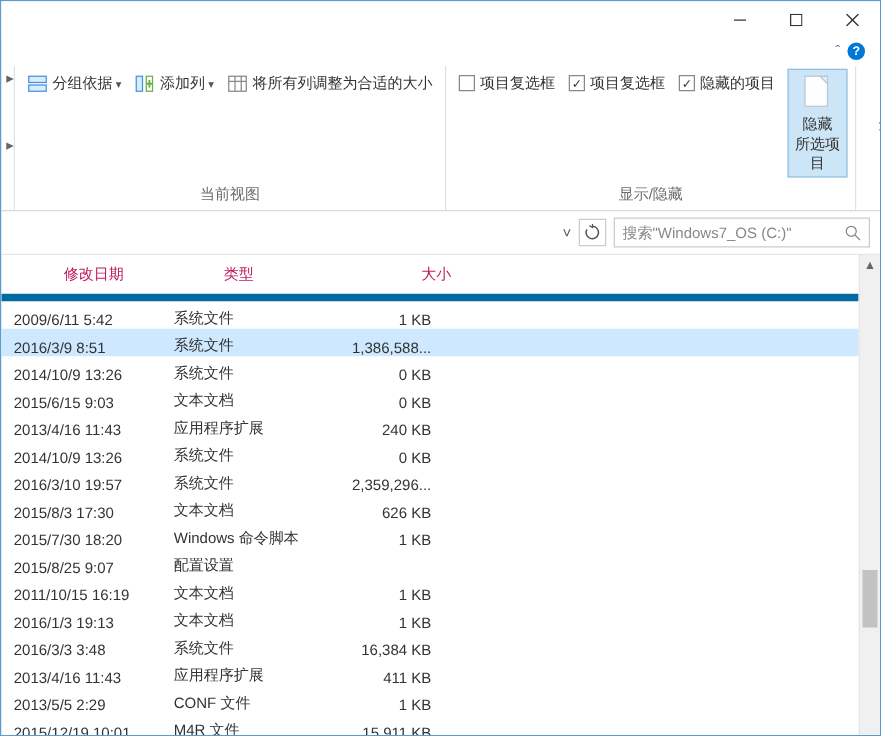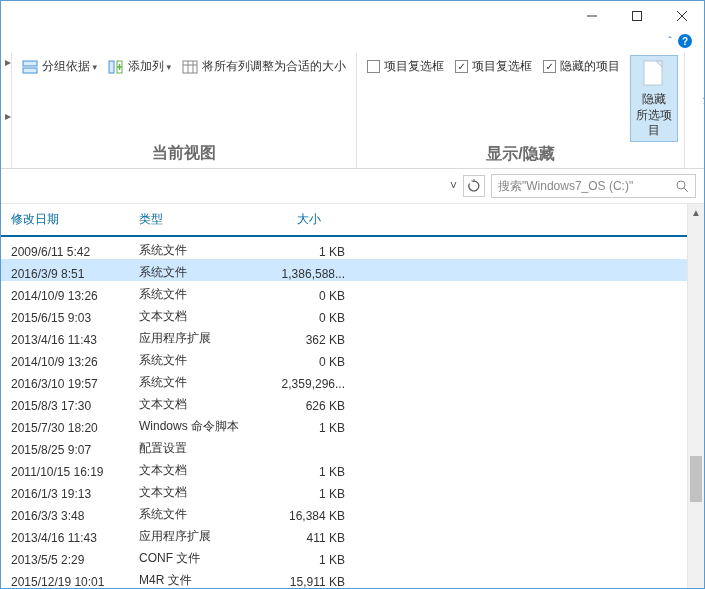--- a/index.html
+++ b/index.html
@@ -5,36 +5,36 @@
     * { margin: 0; padding: 0; box-sizing: border-box; font-family: "Microsoft YaHei", "Segoe UI", sans-serif; }
     body { width: 705px; height: 589px; background: #fff; border: 1px solid #5b9bce; overflow: hidden; font-size: 12px; color: #333; }
     .titlebar { height: 30px; display: flex; justify-content: flex-end; align-items: center; background: #fff; }
     .win-btn { width: 45px; height: 30px; display: flex; align-items: center; justify-content: center; color: #333; }
     .help-row { height: 20px; display: flex; justify-content: flex-end; align-items: center; padding-right: 12px; gap: 6px; }
     .caret { color: #3e79b4; font-size: 11px; }
     .help-circle { width: 14px; height: 14px; border-radius: 50%; background: #0078d7; color: #fff; font-size: 10px; display: flex; align-items: center; justify-content: center; font-weight: bold; }
     .ribbon { height: 118px; border-bottom: 1px solid #d9d9d9; display: flex; padding: 2px 4px 0 4px; }
     .ribbon-group { display: flex; flex-direction: column; border-right: 1px solid #e1e1e1; padding: 0 6px; }
     .ribbon-group-body { flex: 1; display: flex; align-items: flex-start; gap: 6px; padding-top: 2px; }
-    .ribbon-group-label { text-align: center; font-size: 16px; color: #6b6b6b; padding: 2px 0 4px 0; font-weight: bold; }
+    .ribbon-group-label { text-align: center; font-size: 12px; color: #6b6b6b; padding: 2px 0 4px 0; }
     .big-btn { display: flex; flex-direction: column; align-items: center; justify-content: flex-start; width: 48px; padding: 2px 2px; border: 1px solid transparent; text-align: center; line-height: 1.3; }
     .big-btn.active { background: #cde6f7; border-color: #92c0e0; }
     .big-btn .icn { width: 32px; height: 32px; margin-bottom: 2px; display: flex; align-items: center; justify-content: center; }
     .small-col { display: flex; flex-direction: row; gap: 3px; padding-top: 2px; }
     .small-item { display: flex; align-items: center; gap: 4px; white-space: nowrap; padding: 1px 4px; }
     .chk { width: 13px; height: 13px; border: 1px solid #888; display: inline-flex; align-items: center; justify-content: center; font-size: 10px; color: #333; }
     .mini-icon { width: 16px; height: 16px; display: inline-flex; align-items: center; justify-content: center; }
     .leftstub { width: 20px; border-right: 1px solid #e1e1e1; display: flex; flex-direction: column; align-items: center; padding-top: 2px; gap: 40px; color: #666; }
     .content-top { height: 34px; display: flex; align-items: center; padding: 4px 8px; gap: 6px; }
     .path-drop { margin-left: auto; color: #555; }
     .refresh { width: 22px; height: 22px; border: 1px solid #ccc; display: flex; align-items: center; justify-content: center; color: #444; }
     .search-box { width: 205px; height: 24px; border: 1px solid #ccc; display: flex; align-items: center; padding: 0 6px; color: #888; justify-content: space-between; }
     .main-area { height: 405px; display: flex; border-top: 1px solid #e6e6e6; }
     .file-list { flex: 1; overflow: hidden; position: relative; }
-    .cols { display: flex; border-bottom: 2px solid #0369a1; color: #0369a1; }
+    .cols { display: flex; border-bottom: 6px solid #0369a1; color: #be185d; padding-left: 40px; }
     .col { padding: 7px 10px; }
     .c1 { width: 128px; }
     .c2 { width: 134px; }
     .c3 { width: 92px; text-align: center; }
     .rows { }
     .row { display: flex; height: 22px; align-items: flex-end; }
     .row .cell { padding: 0 10px; white-space: nowrap; overflow: hidden; text-overflow: ellipsis; }
     .row.selected { background: #cde8ff; }
     .cell.c3 { text-align: right; }
     .right-scroll { width: 17px; background: #f0f0f0; border-left: 1px solid #e6e6e6; position: relative; }
@@ -203,21 +203,21 @@
           <div class="cell c3">0 KB</div>
         </div>
         <div class="row">
           <div class="cell c1">2015/6/15 9:03</div>
           <div class="cell c2">文本文档</div>
           <div class="cell c3">0 KB</div>
         </div>
         <div class="row">
           <div class="cell c1">2013/4/16 11:43</div>
           <div class="cell c2">应用程序扩展</div>
-          <div class="cell c3">362 KB</div>
+          <div class="cell c3">240 KB</div>
         </div>
         <div class="row">
           <div class="cell c1">2014/10/9 13:26</div>
           <div class="cell c2">系统文件</div>
           <div class="cell c3">0 KB</div>
         </div>
         <div class="row">
           <div class="cell c1">2016/3/10 19:57</div>
           <div class="cell c2">系统文件</div>
           <div class="cell c3">2,359,296...</div>

